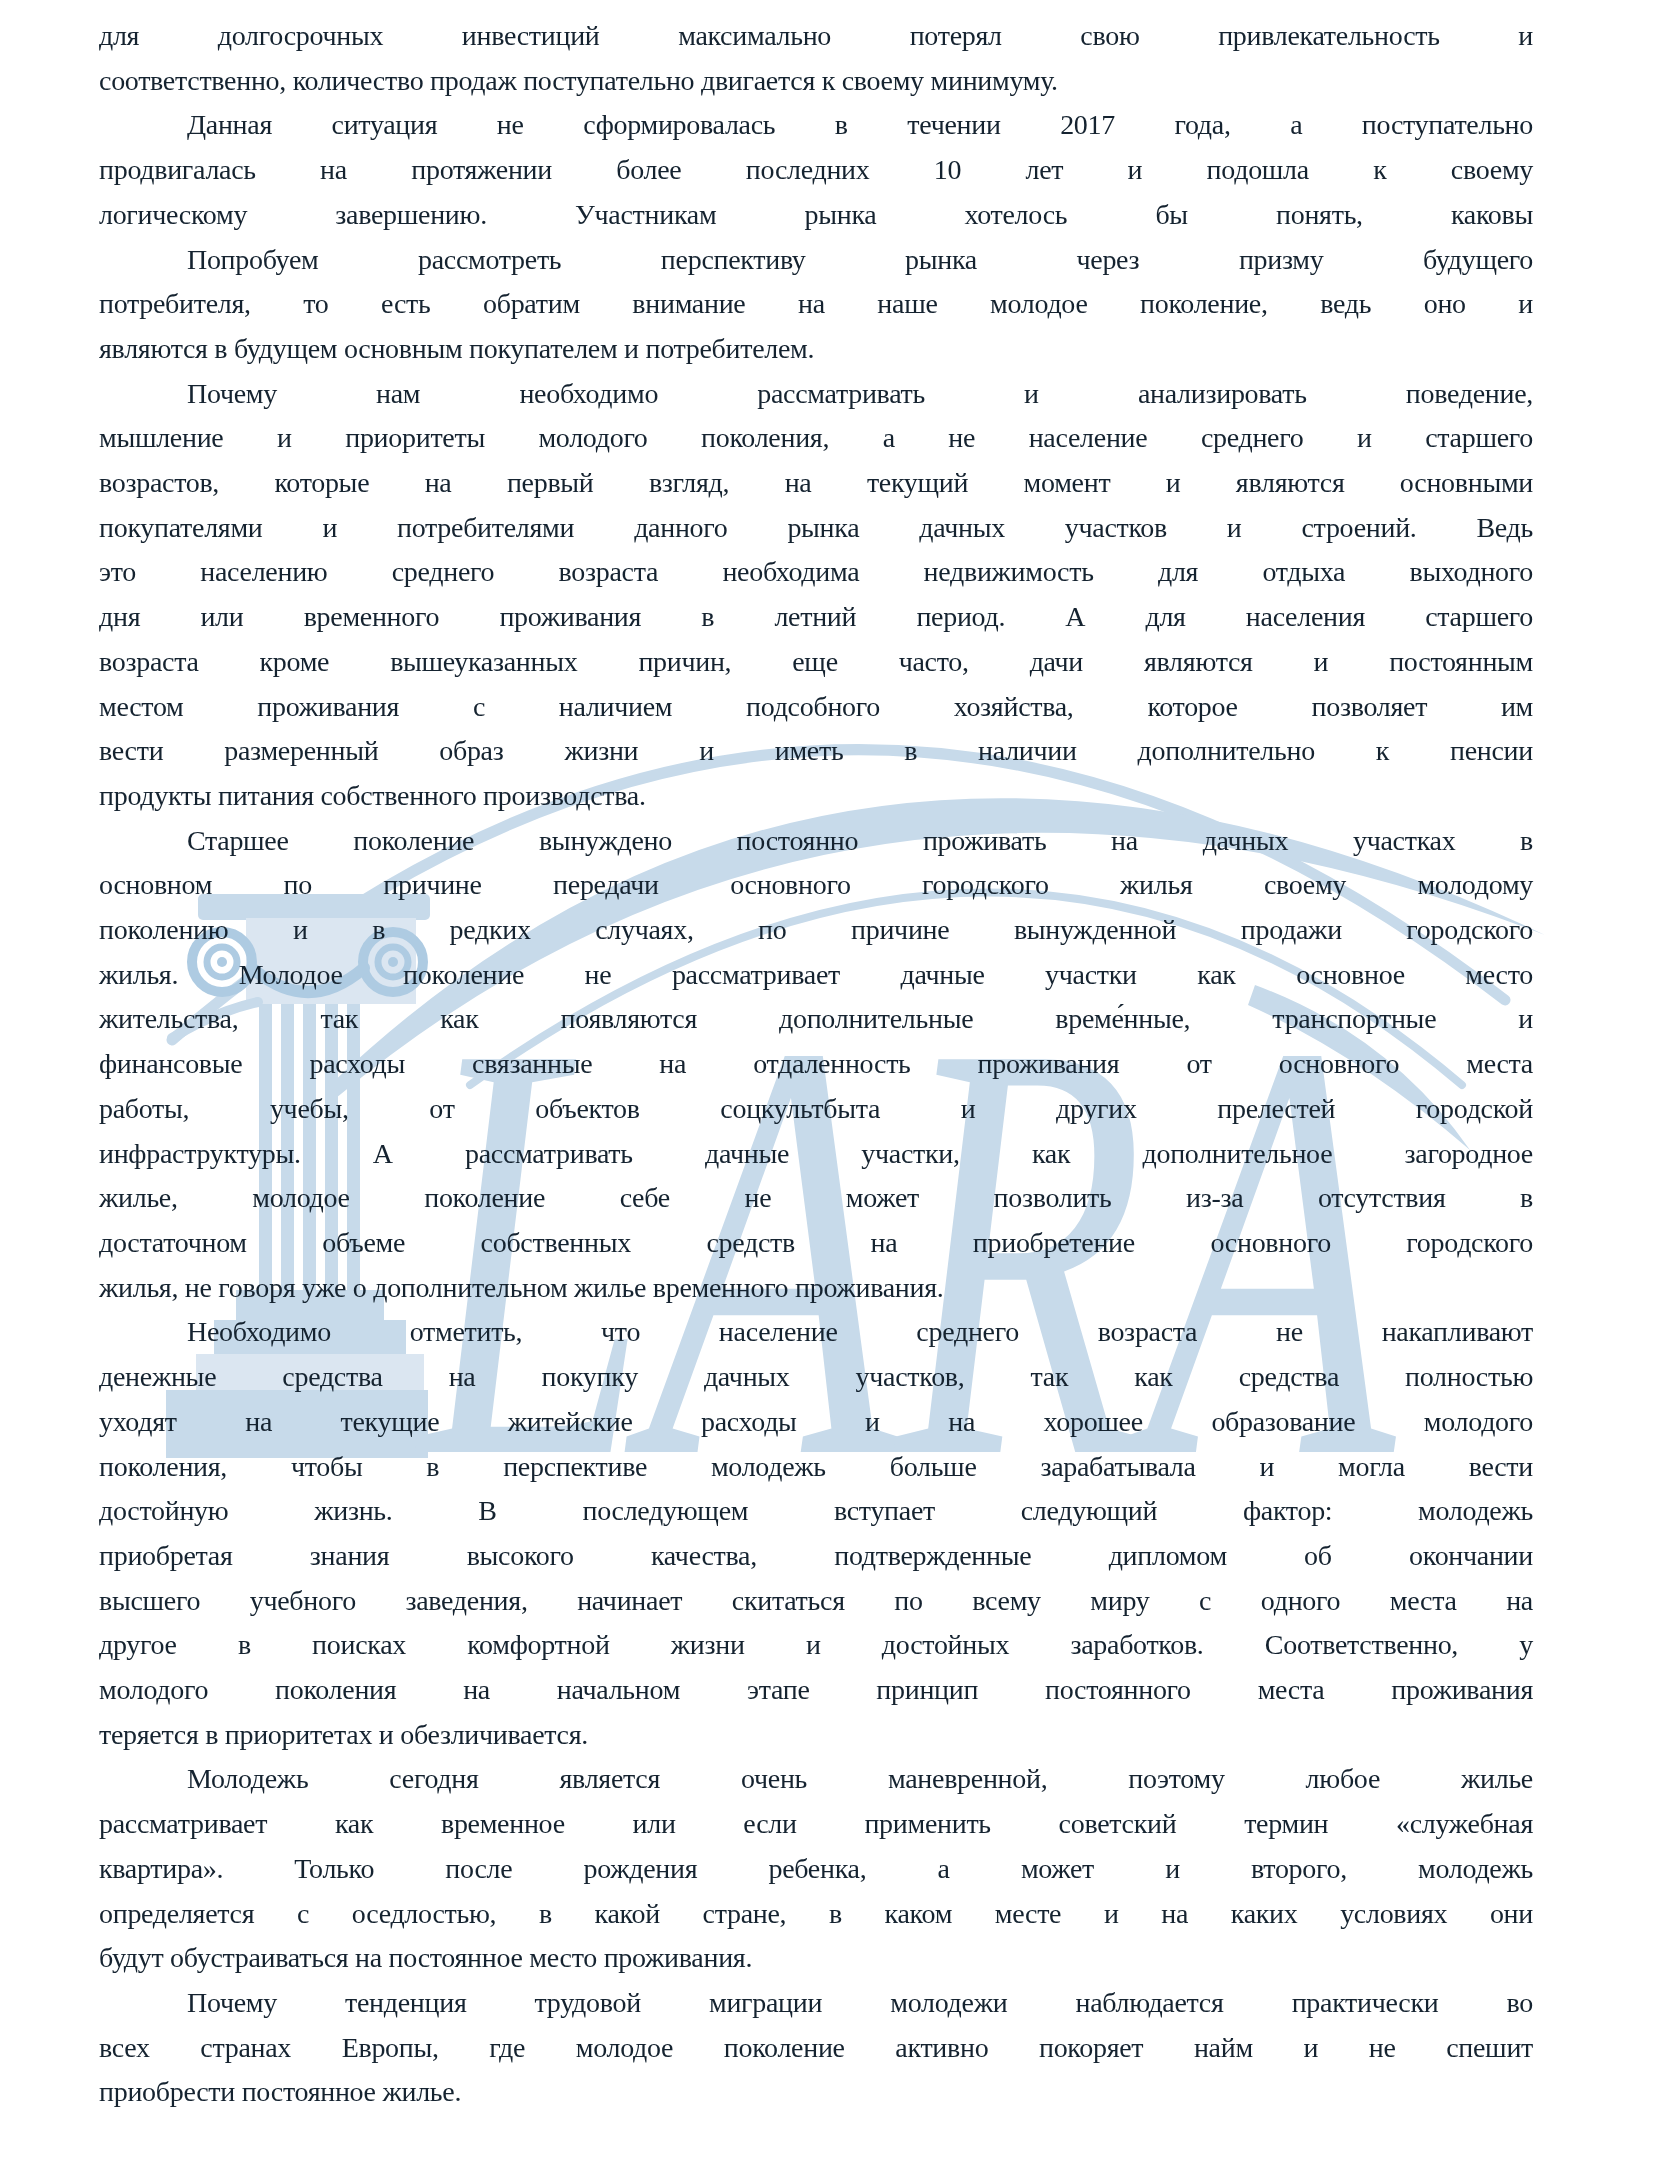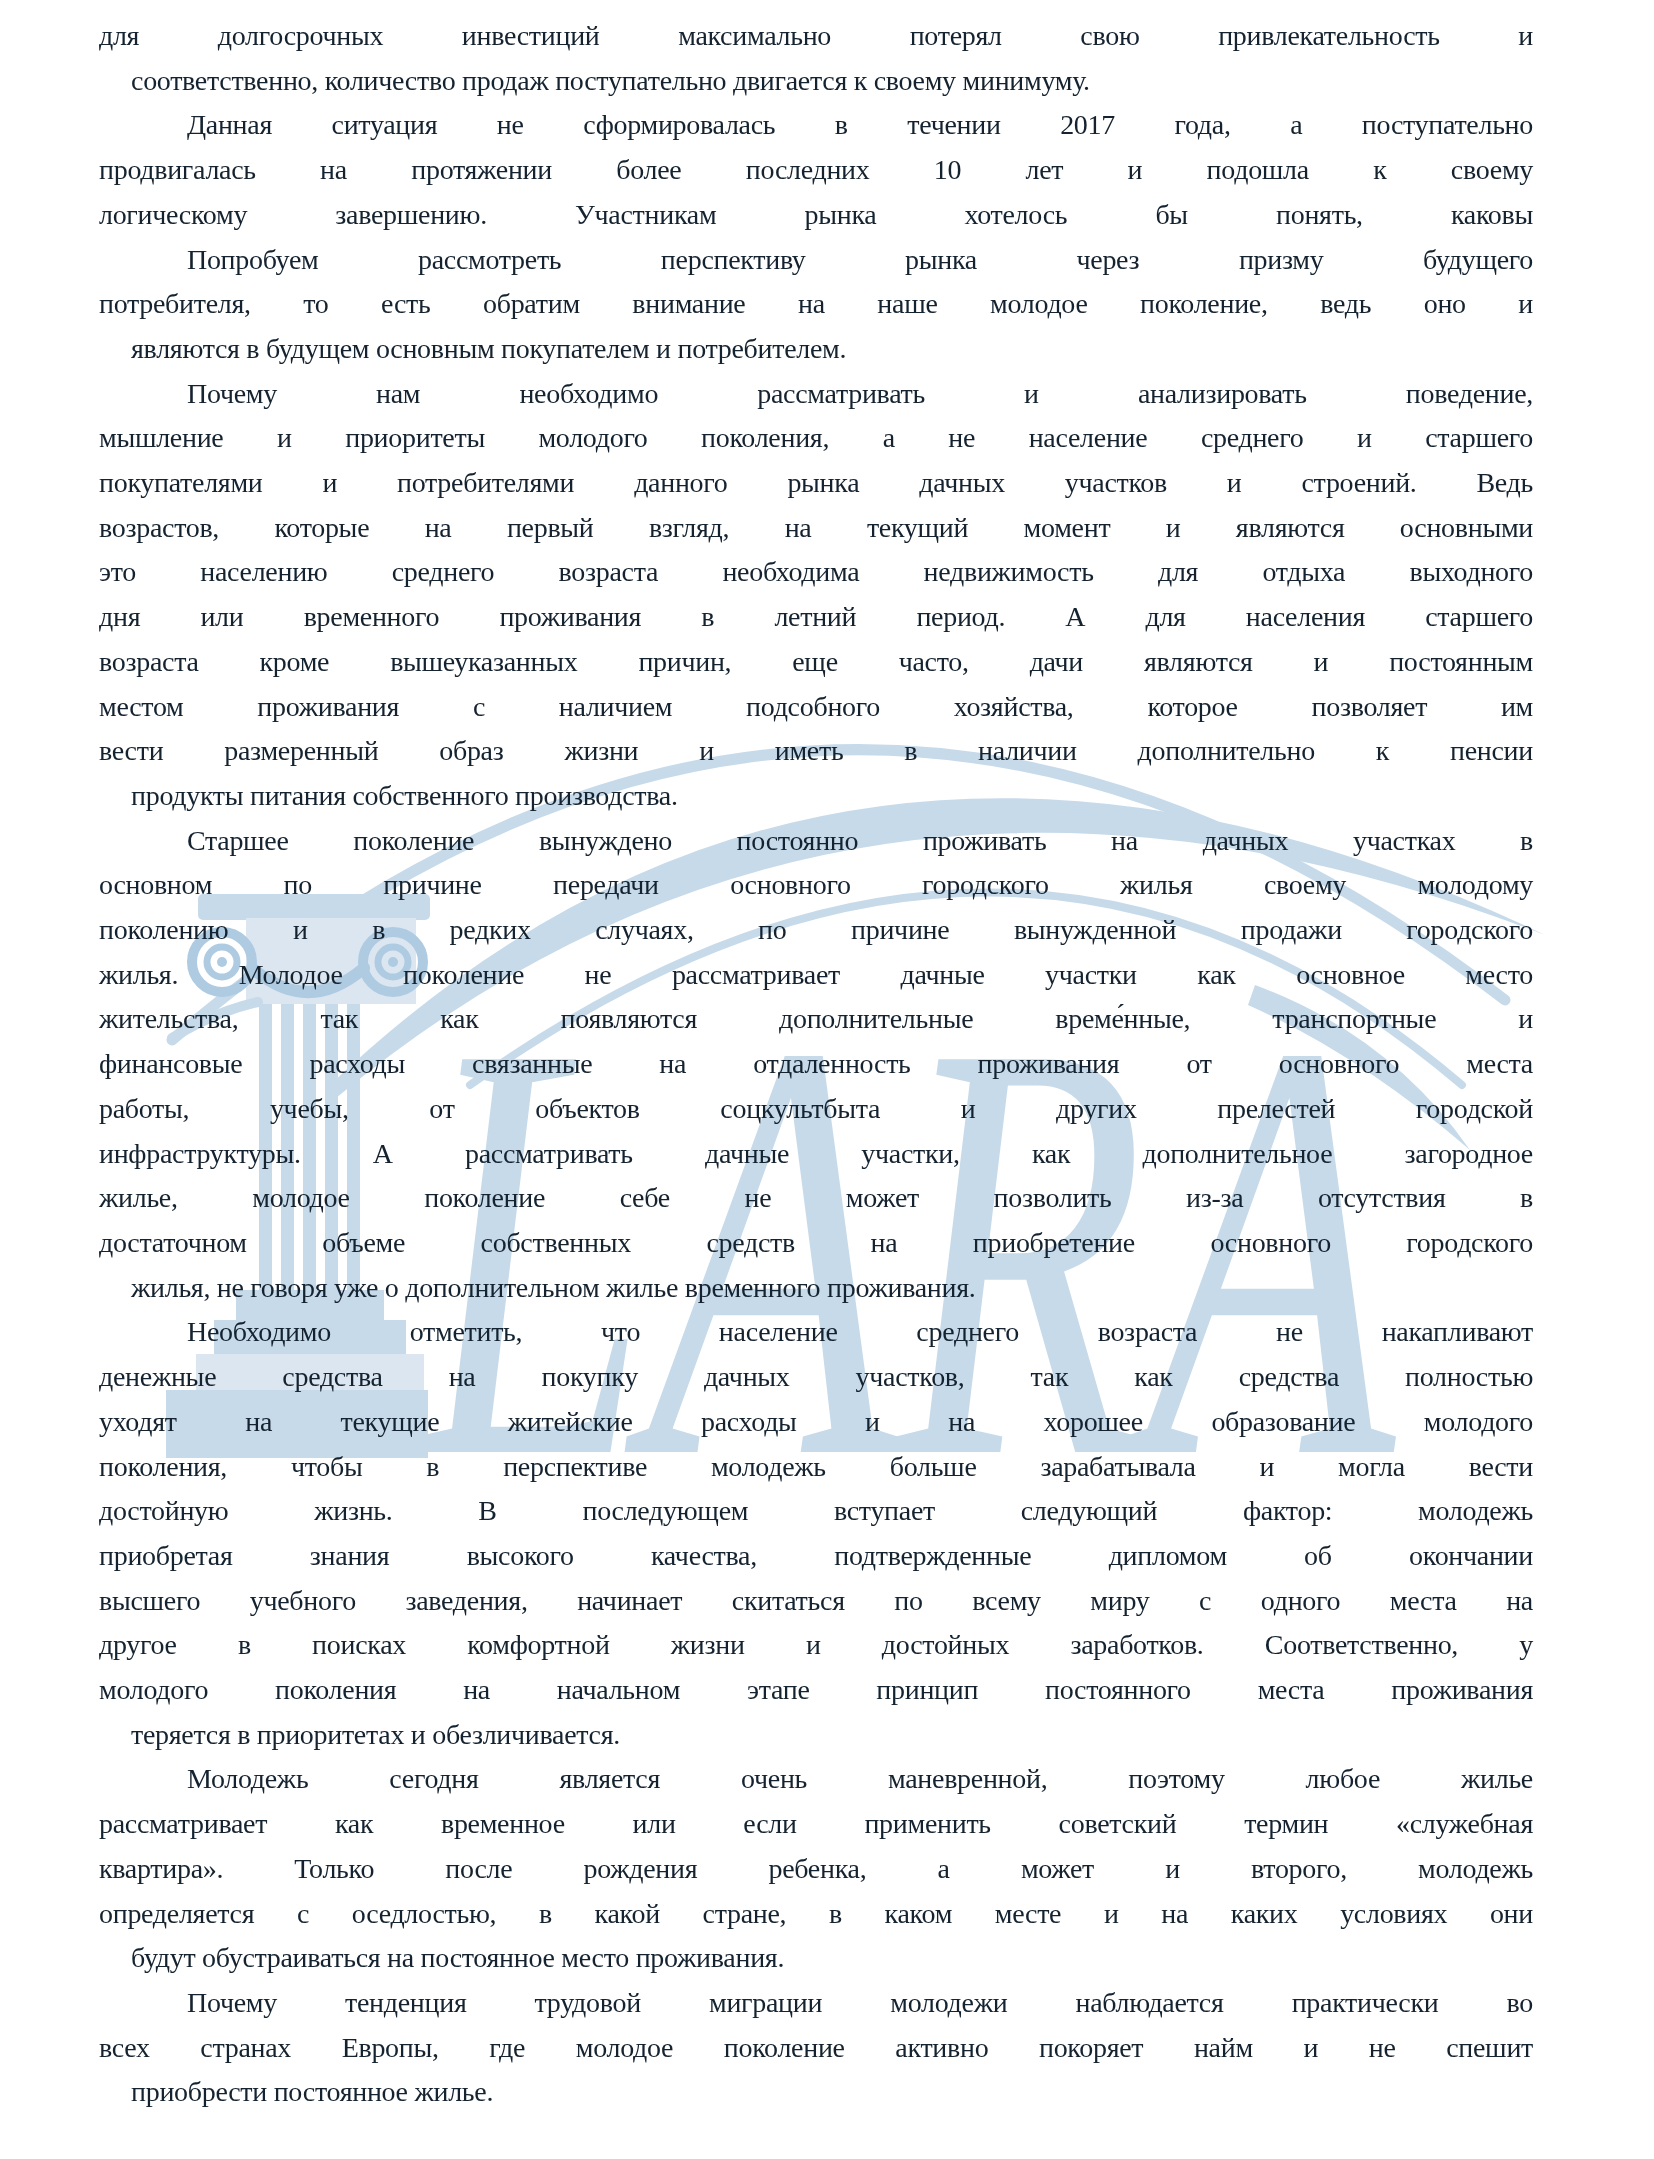--- a/index.html
+++ b/index.html
@@ -29,21 +29,20 @@
     line-height: 44.7px;
     letter-spacing: -0.3px;
   }
   .line {
     text-align: justify;
     text-align-last: justify;
     white-space: normal;
   }
   .line.last {
     text-align-last: left;
-    margin-left: 32px;
   }
   .line.indent {
     text-indent: 88px;
   }
   .wm-word {
     font-family: "Liberation Serif", "DejaVu Serif", serif;
     font-style: italic;
     font-weight: normal;
   }
 </style>
@@ -100,22 +99,22 @@
       <div class="line">для долгосрочных инвестиций максимально потерял свою привлекательность и</div>
       <div class="line last">соответственно, количество продаж поступательно двигается к своему минимуму.</div>
       <div class="line indent">Данная ситуация не сформировалась в течении 2017 года, а поступательно</div>
       <div class="line">продвигалась на протяжении более последних 10 лет и подошла к своему</div>
       <div class="line">логическому завершению. Участникам рынка хотелось бы понять, каковы</div>
       <div class="line indent">Попробуем рассмотреть перспективу рынка через призму будущего</div>
       <div class="line">потребителя, то есть обратим внимание на наше молодое поколение, ведь оно и</div>
       <div class="line last">являются в будущем основным покупателем и потребителем.</div>
       <div class="line indent">Почему нам необходимо рассматривать и анализировать поведение,</div>
       <div class="line">мышление и приоритеты молодого поколения, а не население среднего и старшего</div>
+      <div class="line">возрастов, которые на первый взгляд, на текущий момент и являются основными</div>
       <div class="line">покупателями и потребителями данного рынка дачных участков и строений. Ведь</div>
-      <div class="line">возрастов, которые на первый взгляд, на текущий момент и являются основными</div>
       <div class="line">это населению среднего возраста необходима недвижимость для отдыха выходного</div>
       <div class="line">дня или временного проживания в летний период. А для населения старшего</div>
       <div class="line">возраста кроме вышеуказанных причин, еще часто, дачи являются и постоянным</div>
       <div class="line">местом проживания с наличием подсобного хозяйства, которое позволяет им</div>
       <div class="line">вести размеренный образ жизни и иметь в наличии дополнительно к пенсии</div>
       <div class="line last">продукты питания собственного производства.</div>
       <div class="line indent">Старшее поколение вынуждено постоянно проживать на дачных участках в</div>
       <div class="line">основном по причине передачи основного городского жилья своему молодому</div>
       <div class="line">поколению и в редких случаях, по причине вынужденной продажи городского</div>
       <div class="line">жилья. Молодое поколение не рассматривает дачные участки как основное место</div>

